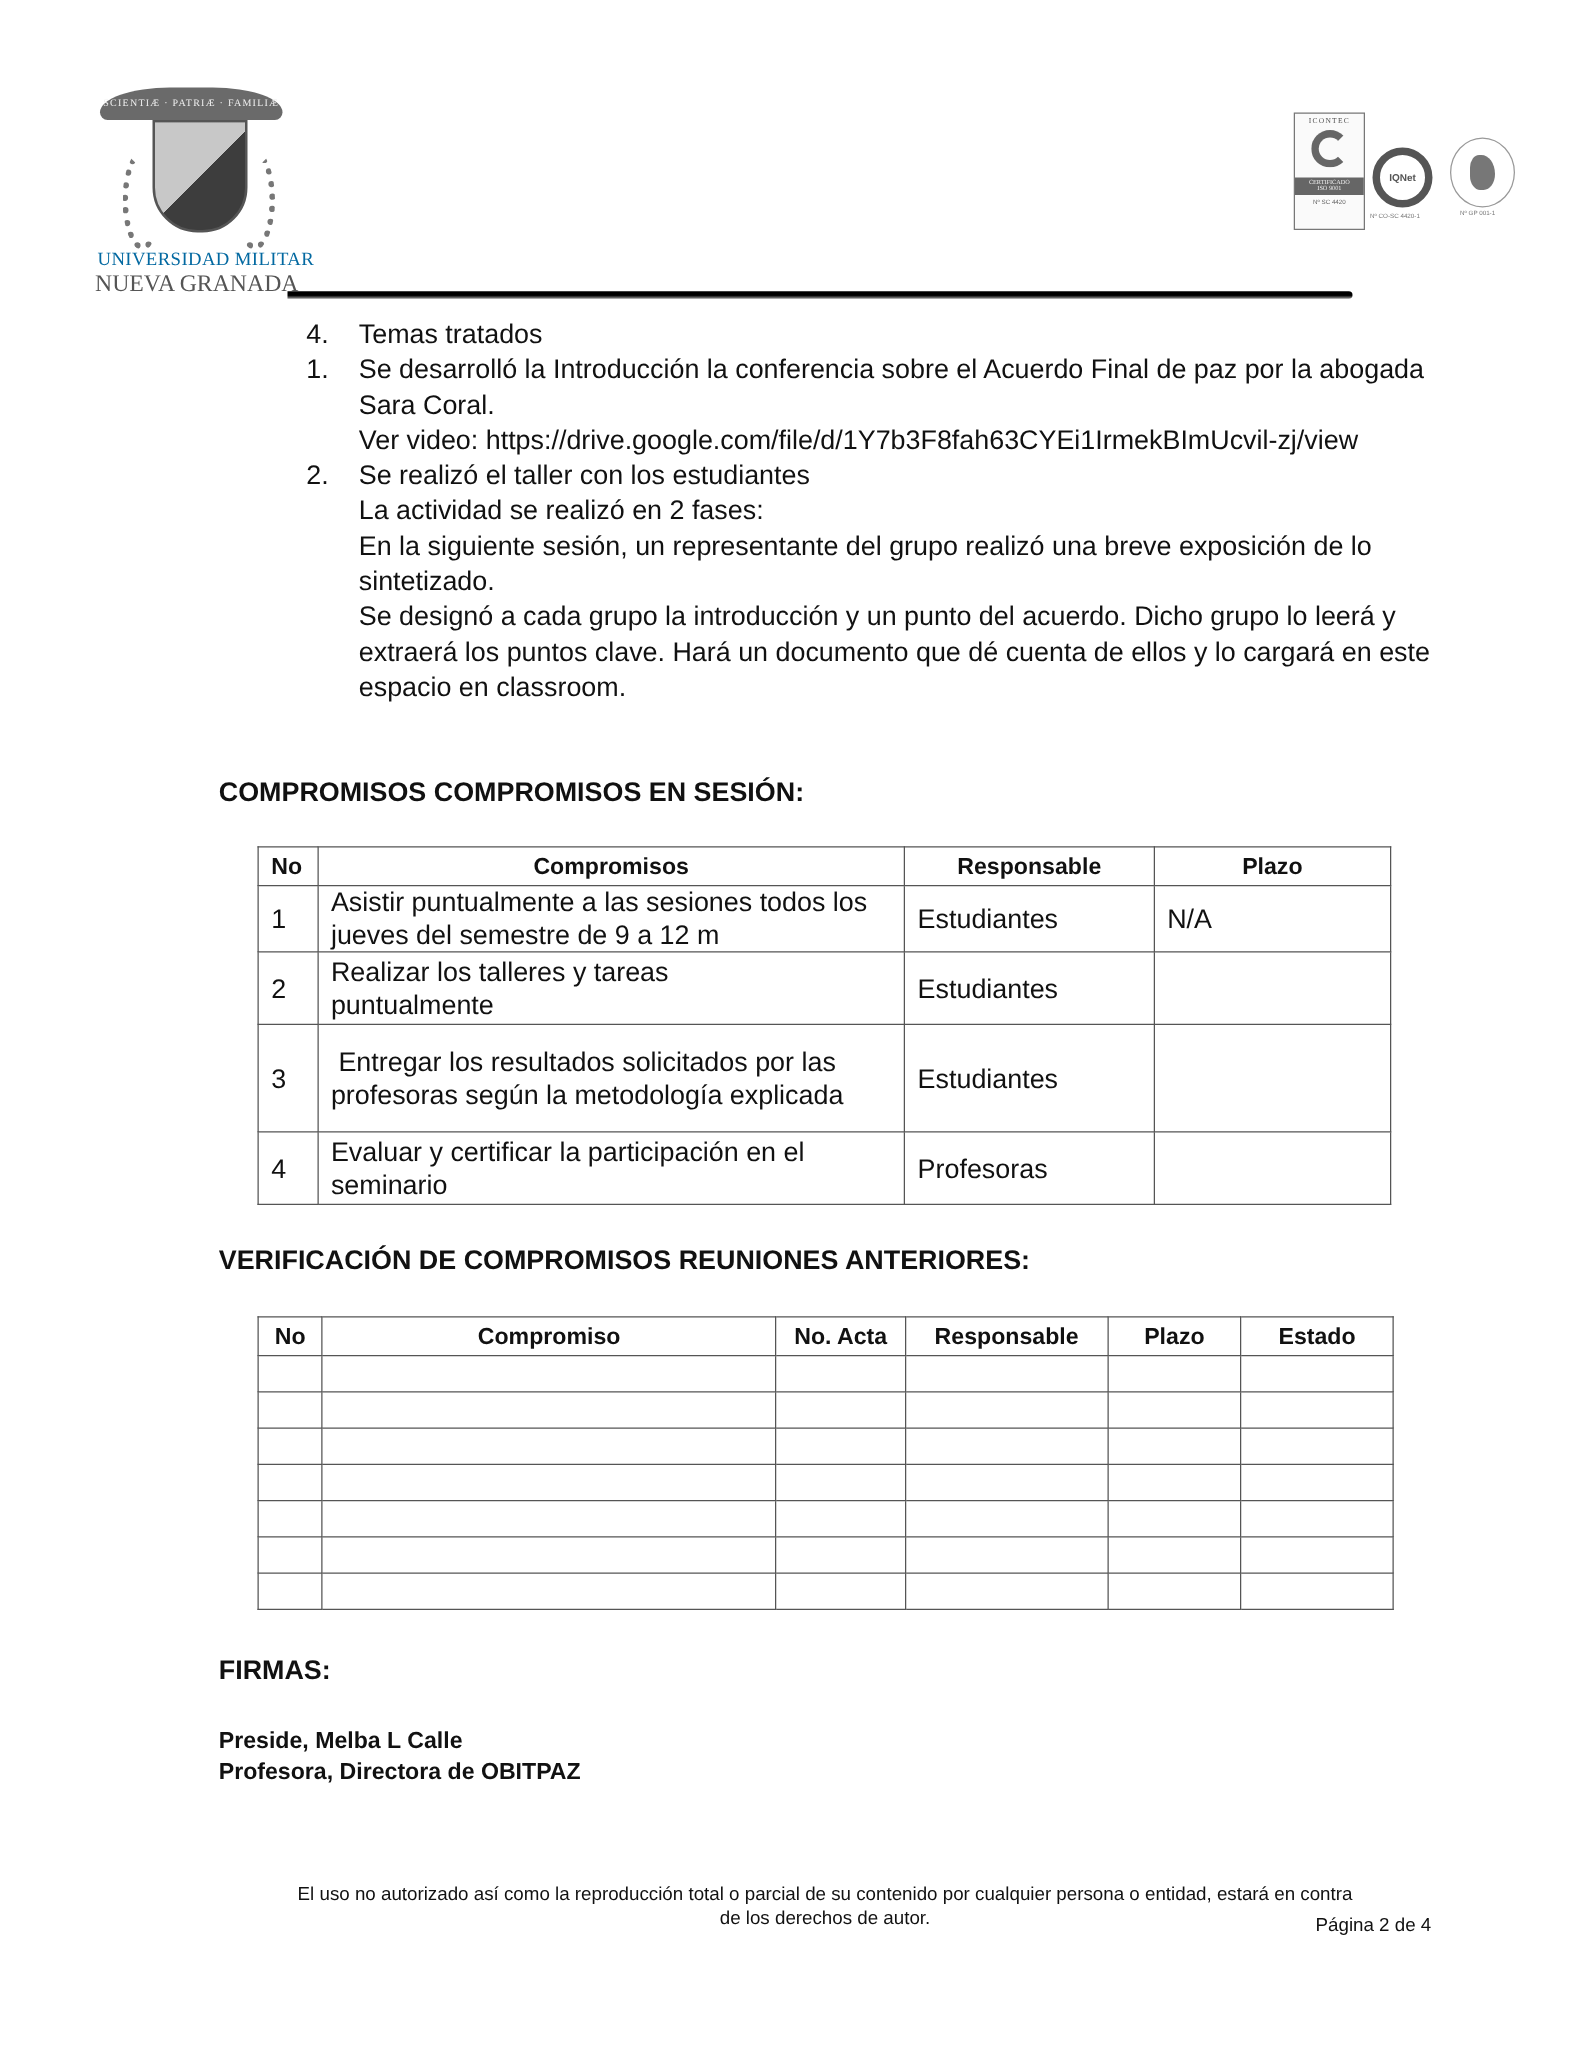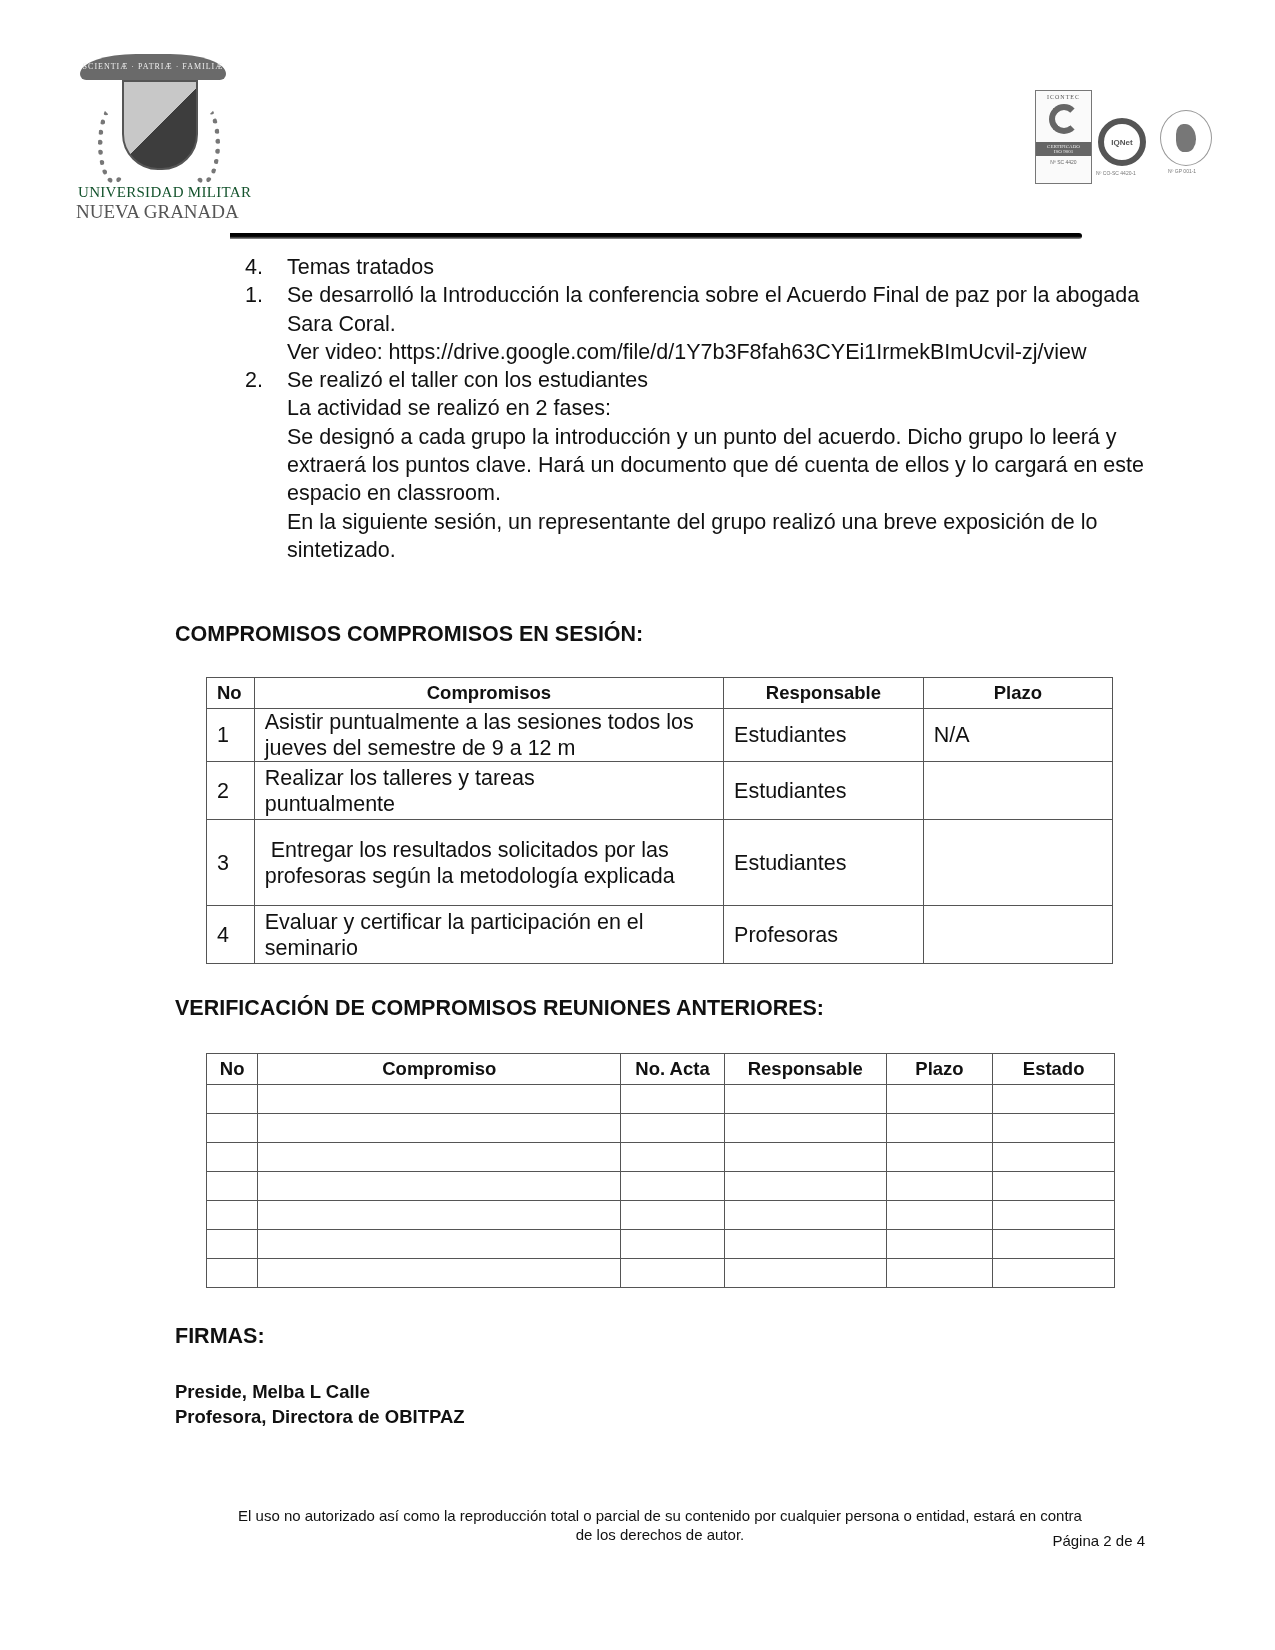--- a/index.html
+++ b/index.html
@@ -1,33 +1,33 @@
 <!DOCTYPE html>
 <html><head>
 <meta charset="utf-8">
 <style>
   html, body { margin: 0; padding: 0; background: #ffffff; }
   body { width: 1275px; height: 1650px; position: relative; overflow: hidden;
          font-family: "Liberation Sans", sans-serif; color: #111; }
 
   
-  .logo-left { position: absolute; left: 68px; top: 44px; width: 170px; height: 180px; }
+  .logo-left { position: absolute; left: 68px; top: 60px; width: 170px; height: 180px; }
   .logo-left .ribbon { position: absolute; left: 12px; top: 10px; width: 146px; height: 26px;
       background: #6a6a6a; border-radius: 50% 50% 8px 8px / 100% 100% 8px 8px; color: #eee;
       font-family: "Liberation Serif", serif; font-size: 8px; letter-spacing: 1px;
       text-align: center; line-height: 26px; }
   .logo-left .shield { position: absolute; left: 54px; top: 36px; width: 72px; height: 86px;
       border: 2px solid #555; border-radius: 0 0 36px 36px; overflow: hidden;
       background: linear-gradient(135deg, #c8c8c8 0%, #c8c8c8 50%, #3d3d3d 50%, #3d3d3d 100%); }
   .logo-left .laurel-l, .logo-left .laurel-r { position: absolute; top: 60px; width: 22px; height: 70px;
       border: 5px dotted #777; border-radius: 50%; }
   .logo-left .laurel-l { left: 30px; border-right-color: transparent; border-top-color: transparent; }
   .logo-left .laurel-r { left: 120px; border-left-color: transparent; border-top-color: transparent; }
   .logo-left .uni-1 { position: absolute; left: 10px; top: 140px; font-family: "Liberation Serif", serif;
-      font-size: 15px; color: #14532d; letter-spacing: 0.3px; white-space: nowrap; }
+      font-size: 15px; color: #0369a1; letter-spacing: 0.3px; white-space: nowrap; }
   .logo-left .uni-2 { position: absolute; left: 8px; top: 157px; font-family: "Liberation Serif", serif;
       font-size: 19px; color: #555; white-space: nowrap; }
 
   .cert { position: absolute; top: 90px; }
   .cert-icontec { left: 1035px; width: 55px; height: 92px; border: 1.5px solid #777; background: #fafafa; }
   .cert-icontec .t { font-family: "Liberation Serif", serif; font-size: 6px; text-align: center; color: #555; margin-top: 3px; letter-spacing: 1px; }
   .cert-icontec .c { width: 30px; height: 30px; margin: 4px auto 0; border: 6px solid #666; border-right-color: transparent; border-radius: 50%; box-sizing: border-box; }
   .cert-icontec .b { background: #666; color: #eee; font-size: 5px; text-align: center; margin-top: 8px; padding: 2px 0; font-family: "Liberation Serif", serif; }
   .cert-icontec .n { font-size: 5px; text-align: center; color: #666; margin-top: 3px; }
   .cert-iqnet { left: 1098px; top: 118px; width: 48px; height: 48px; border: 6px solid #555; border-radius: 50%; box-sizing: border-box; background: #fff;
@@ -118,22 +118,22 @@
   <div class="li">
     <span class="num">1.</span>
     <span class="txt">Se desarrolló la Introducción la conferencia sobre el Acuerdo Final de paz por la abogada Sara Coral.</span>
   </div>
   <div class="cont url"><span>Ver video: </span><span>https://drive.google.com/file/d/1Y7b3F8fah63CYEi1IrmekBImUcvil-zj/view</span></div>
   <div class="li">
     <span class="num">2.</span>
     <span class="txt">Se realizó el taller con los estudiantes</span>
   </div>
   <div class="cont">La actividad se realizó en 2 fases:</div>
+  <div class="cont">En la siguiente sesión, un representante del grupo realizó una breve exposición de lo sintetizado.</div>
   <div class="cont">Se designó a cada grupo la introducción y un punto del acuerdo. Dicho grupo lo leerá y extraerá los puntos clave. Hará un documento que dé cuenta de ellos y lo cargará en este espacio en classroom.</div>
-  <div class="cont">En la siguiente sesión, un representante del grupo realizó una breve exposición de lo sintetizado.</div>
 </div>
 
 <div class="section-title" style="top:622px;">COMPROMISOS COMPROMISOS EN SESIÓN:</div>
 
 <table class="t1">
   <thead>
     <tr>
       <th class="c-no">No</th>
       <th class="c-comp">Compromisos</th>
       <th class="c-resp">Responsable</th>

